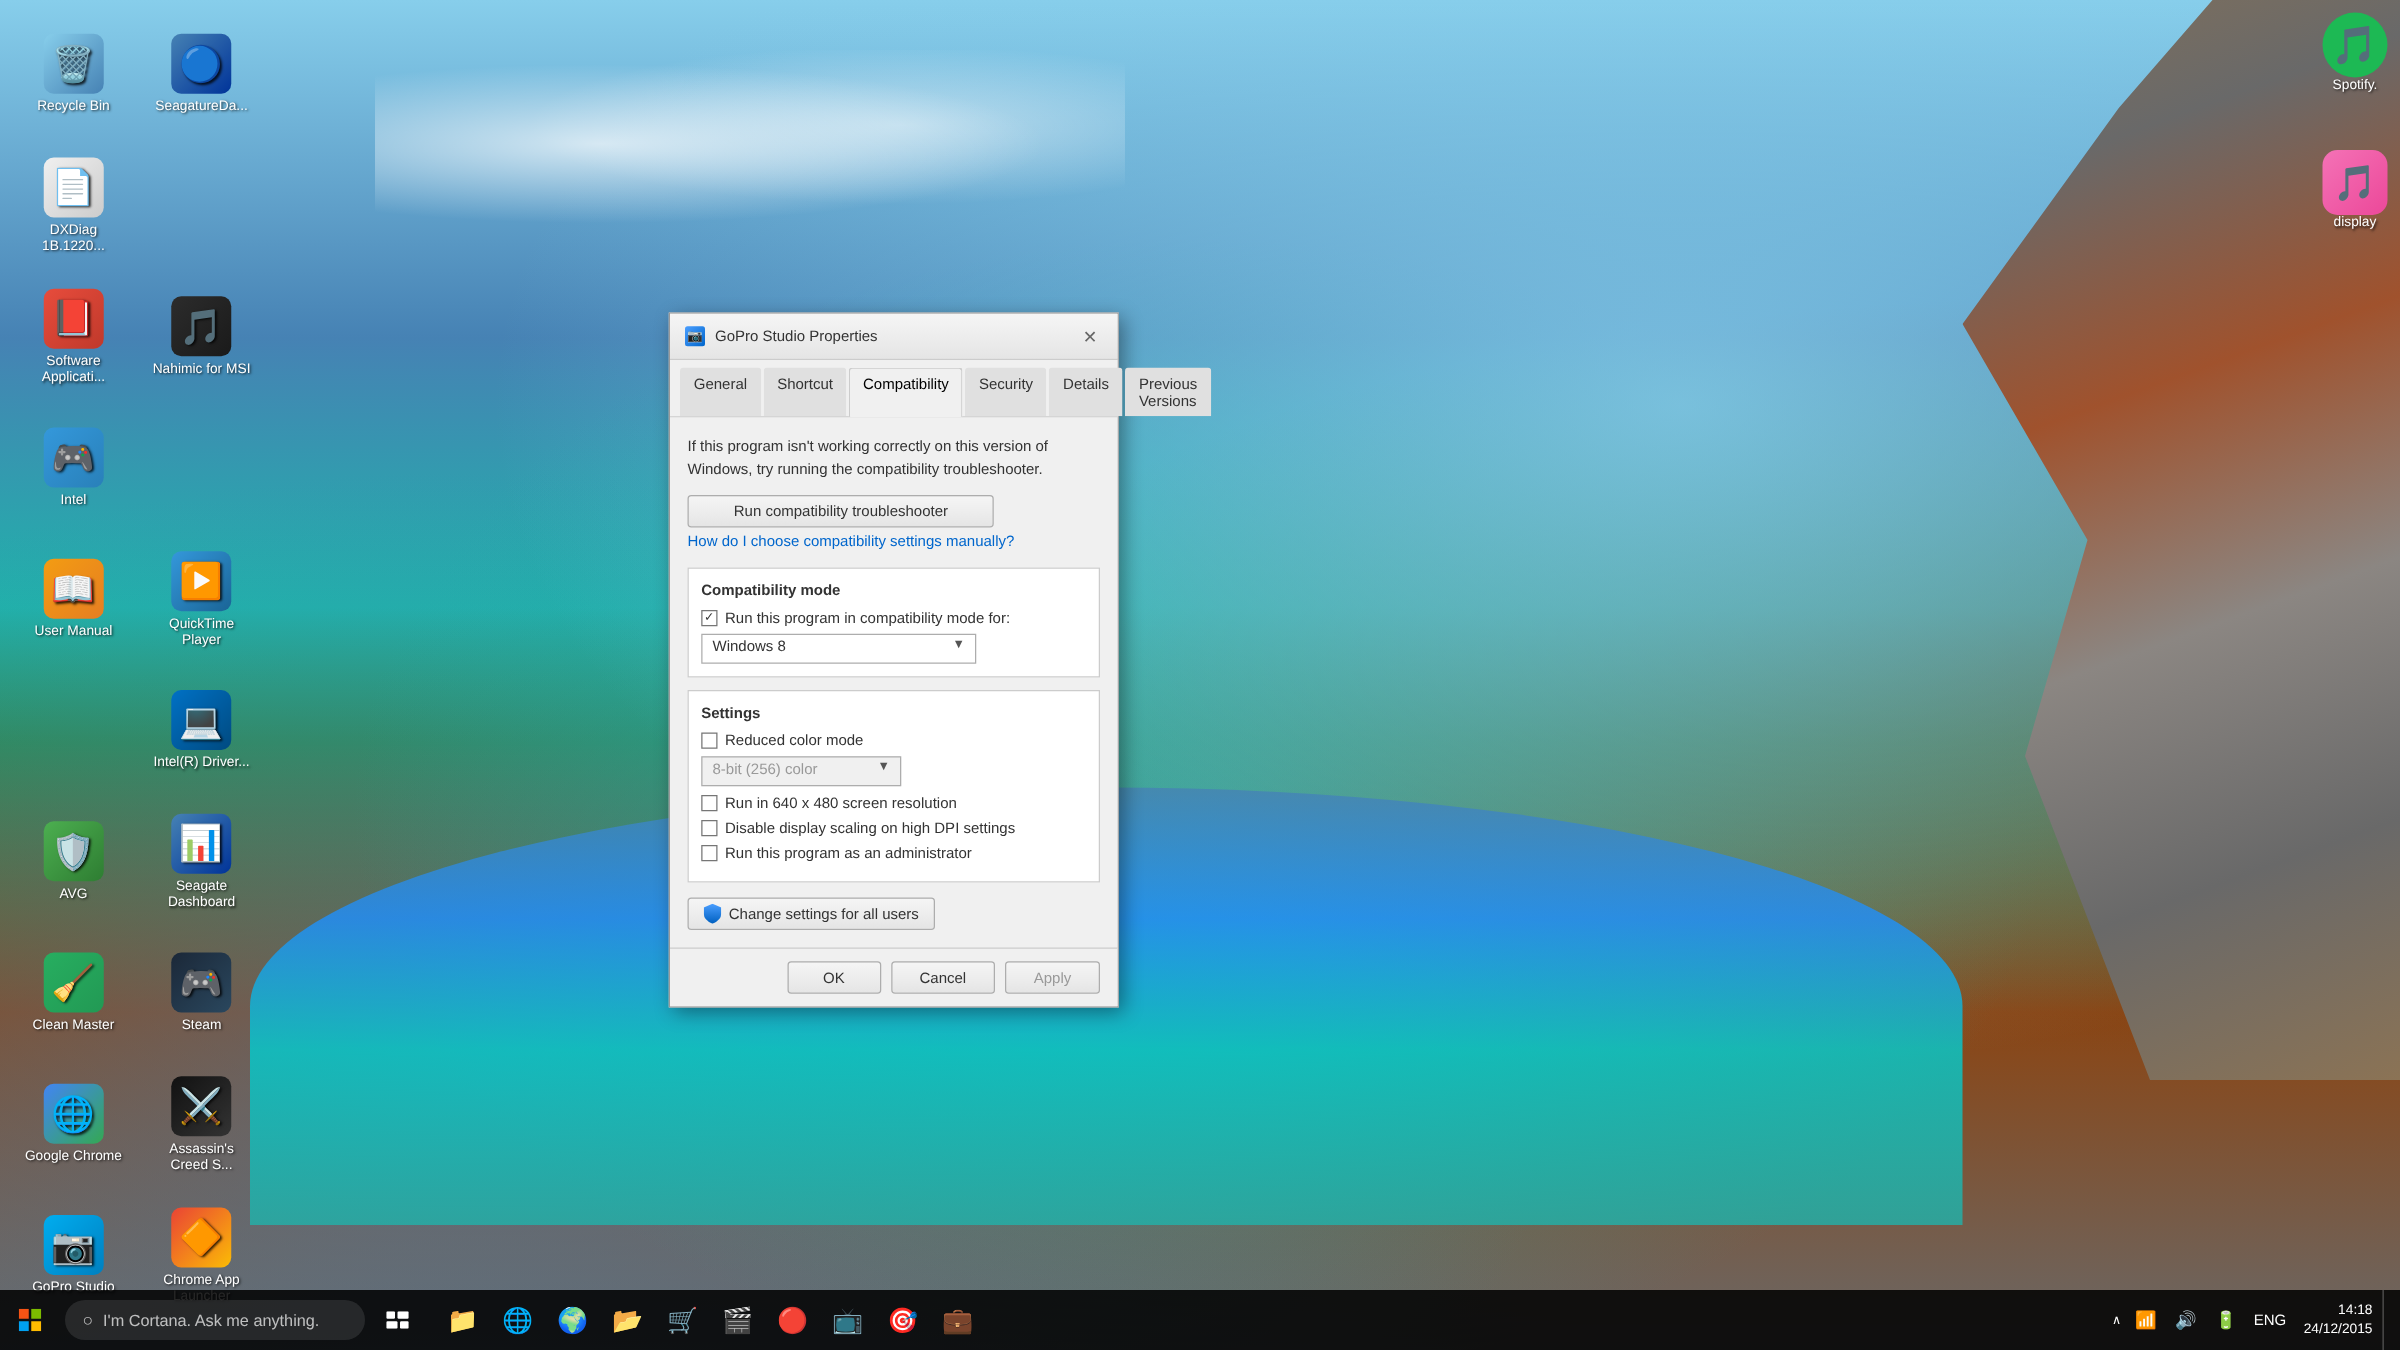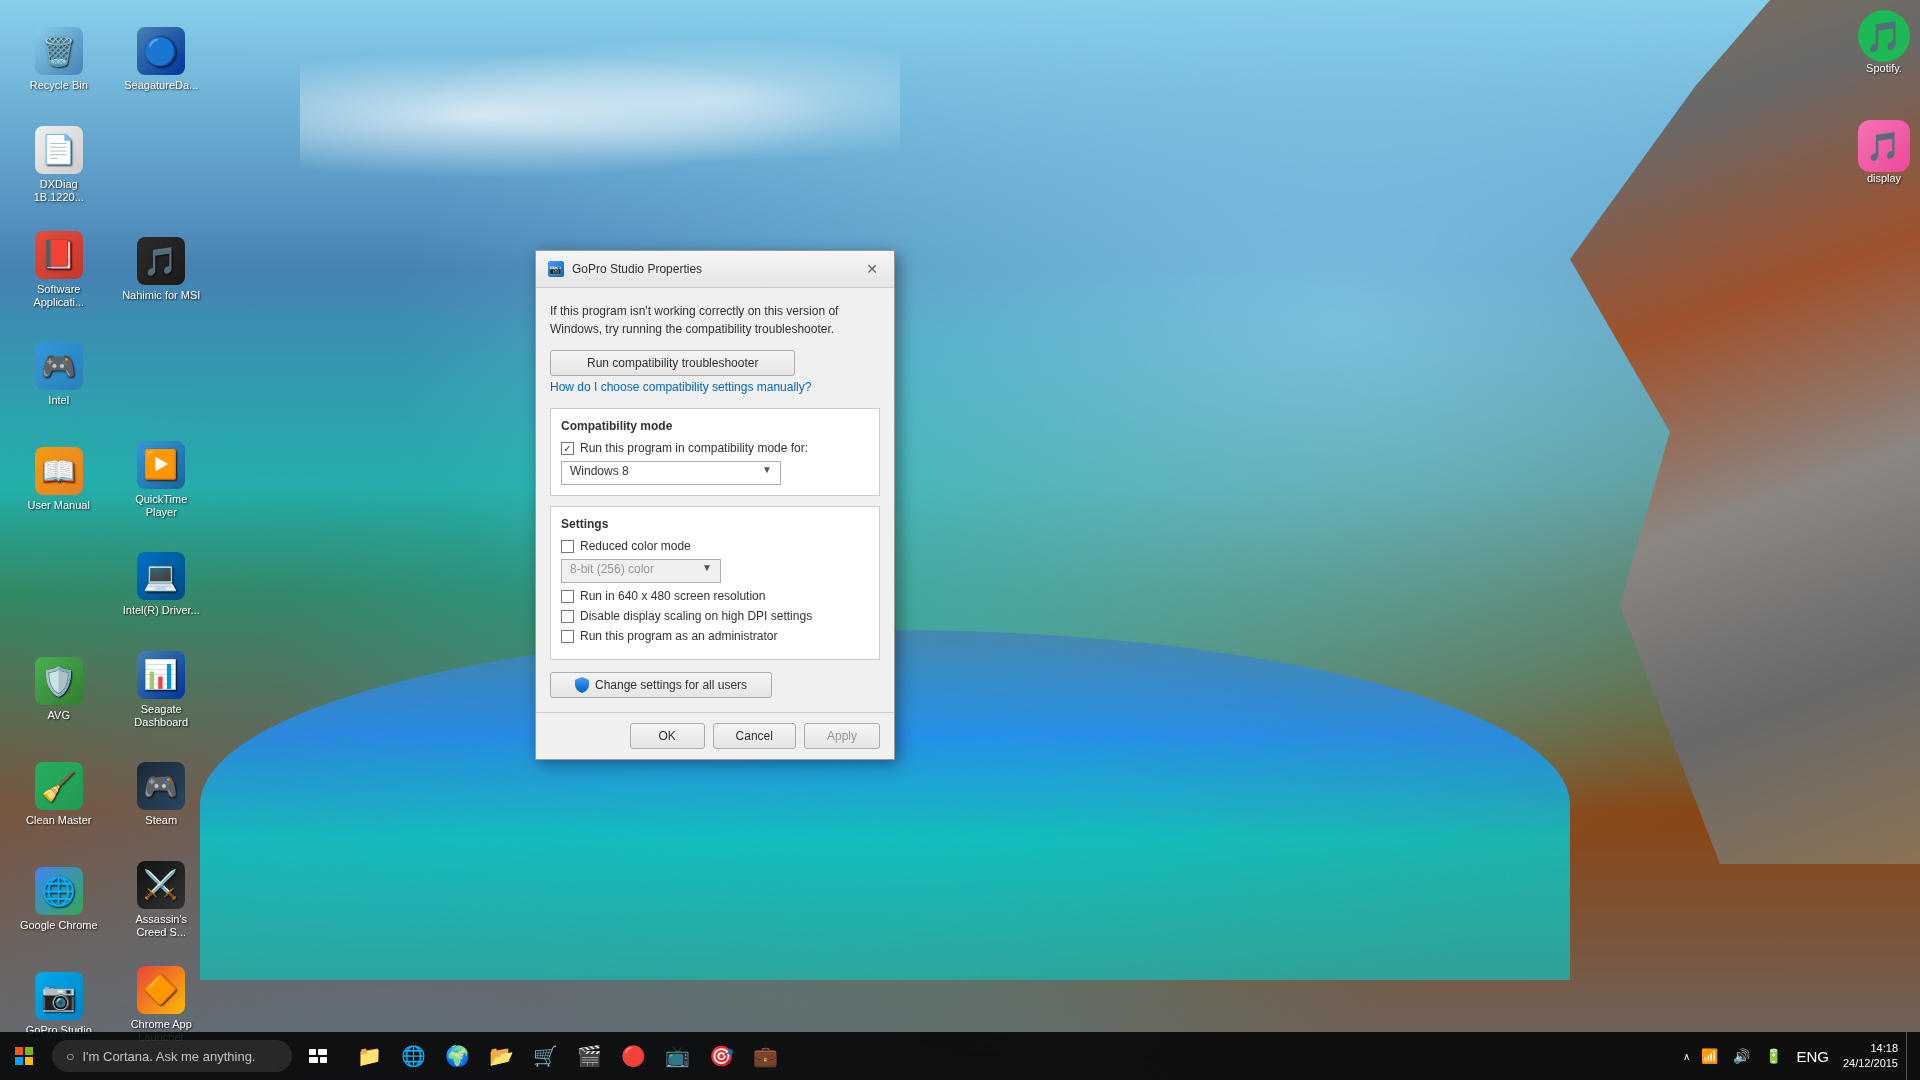--- a/index.html
+++ b/index.html
@@ -463,21 +463,21 @@
     .settings-section {
       border: 1px solid #ccc;
       padding: 10px;
       background: white;
     }
 
     .change-settings-btn {
       display: inline-flex;
       align-items: center;
       gap: 6px;
-      padding: 4px 24px;
+      padding: 4px 12px;
       background: linear-gradient(180deg, #F5F5F5 0%, #E5E5E5 100%);
       border: 1px solid #adadad;
       border-radius: 3px;
       font-size: 12px;
       color: #333;
       cursor: pointer;
       margin-top: 12px;
     }
 
     
@@ -510,21 +510,21 @@
     
     .tray-expand {
       font-size: 10px;
       color: white;
       cursor: pointer;
       padding: 0 4px;
     }
 
     
     .tray-lang {
-      font-size: 15px;
+      font-size: 12px;
       color: white;
       padding: 0 6px;
       cursor: pointer;
     }
 
     
     .ic-recycle { background: linear-gradient(135deg, #87CEEB, #4682B4); }
     .ic-seagate { background: linear-gradient(135deg, #4682B4, #003399); }
     .ic-dxdiag { background: linear-gradient(135deg, #f0f0f0, #cccccc); color: #333; }
     .ic-software { background: linear-gradient(135deg, #e74c3c, #c0392b); }
@@ -649,20 +649,28 @@
     <div class="dialog">
 
       <div class="dialog-titlebar">
         <div class="dialog-title-left">
           <div class="dialog-title-icon">📷</div>
           <span>GoPro Studio Properties</span>
         </div>
         <div class="dialog-close-btn">✕</div>
       </div>
 
+      <div class="dialog-tabs">
+        <div class="dialog-tab">General</div>
+        <div class="dialog-tab">Shortcut</div>
+        <div class="dialog-tab active">Compatibility</div>
+        <div class="dialog-tab">Security</div>
+        <div class="dialog-tab">Details</div>
+        <div class="dialog-tab">Previous Versions</div>
+      </div>
 
       <div class="dialog-content">
         <p class="compat-description">If this program isn't working correctly on this version of Windows, try running the compatibility troubleshooter.</p>
 
         <button class="compat-troubleshooter-btn">Run compatibility troubleshooter</button>
 
         <a class="compat-link">How do I choose compatibility settings manually?</a>
 
         
         <div class="compat-section">

